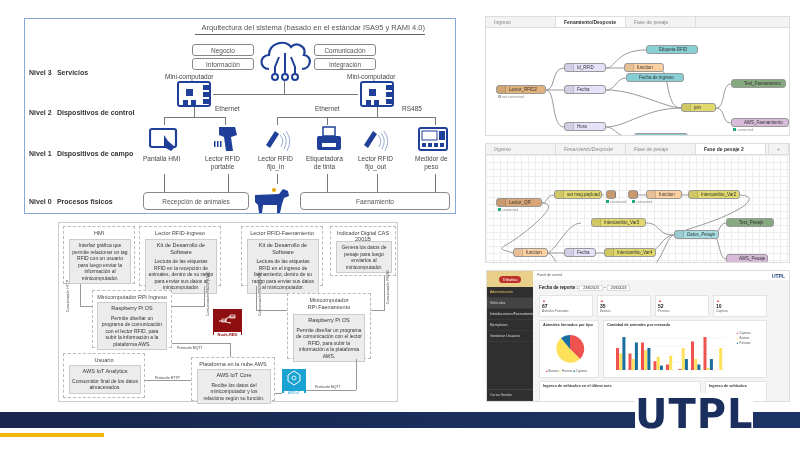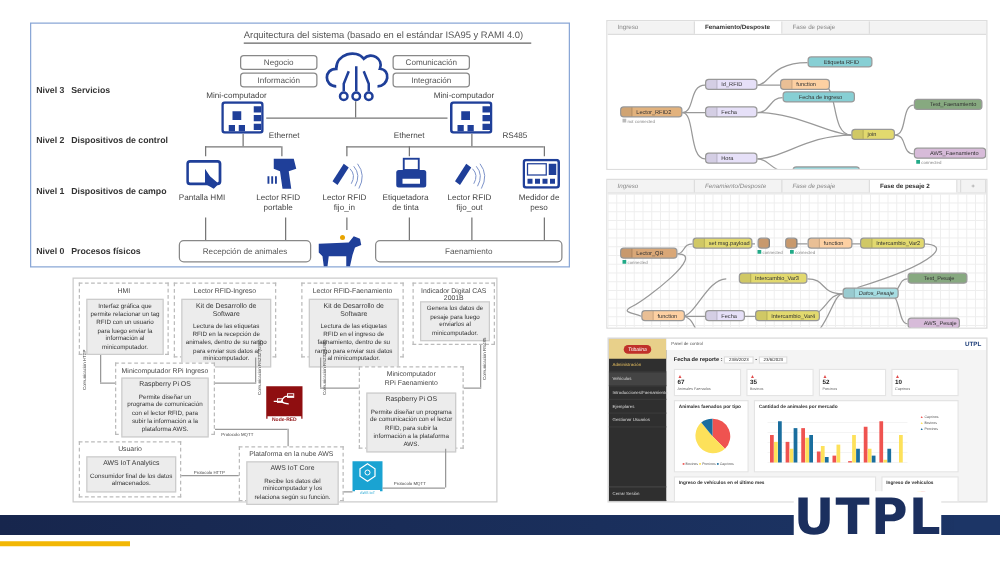--- a/index.html
+++ b/index.html
@@ -1,20 +1,20 @@
 <!DOCTYPE html>
 <html><head>
 <meta charset="utf-8">
 <style>
 *{box-sizing:border-box;margin:0;padding:0}
 body{width:800px;height:450px;background:#fff;position:relative;overflow:hidden;font-family:"Liberation Sans",sans-serif;color:#333}
 .abs{position:absolute}
 
 #arch{left:24px;top:18px;width:432px;height:196px;border:1.5px solid #8aa7d6;background:#fff}
-#arch .title{position:absolute;left:170px;top:4px;width:230px;font-size:7.5px;color:#555;text-align:left;border-bottom:1px solid #666;padding-bottom:2px}
+#arch .title{position:absolute;left:170px;top:4px;width:230px;font-size:7.5px;color:#555;text-align:right;border-bottom:1px solid #666;padding-bottom:2px}
 .lvl{position:absolute;left:4px;font-size:7px;color:#333;font-weight:bold;white-space:nowrap}
 .lvl span{display:inline-block;width:26px}
 .pill{position:absolute;border:1px solid #888;border-radius:3px;font-size:6.5px;color:#555;text-align:center;height:12px;line-height:11px;background:#fff}
 .dlabel{position:absolute;font-size:6.5px;color:#444;text-align:center;white-space:nowrap;line-height:8px}
 .bigbox{position:absolute;border:1px solid #888;border-radius:4px;font-size:6.5px;color:#555;text-align:center;height:18px;line-height:17px;background:#fff}
 .ln{position:absolute;background:#777}
 .blue{fill:#1f3f99}
 
 #flow{left:58px;top:222px;width:340px;height:180px;border:1px solid #ccc;background:#fff}
 .dbox{position:absolute;border:1px dashed #bbb;background:#fff}

